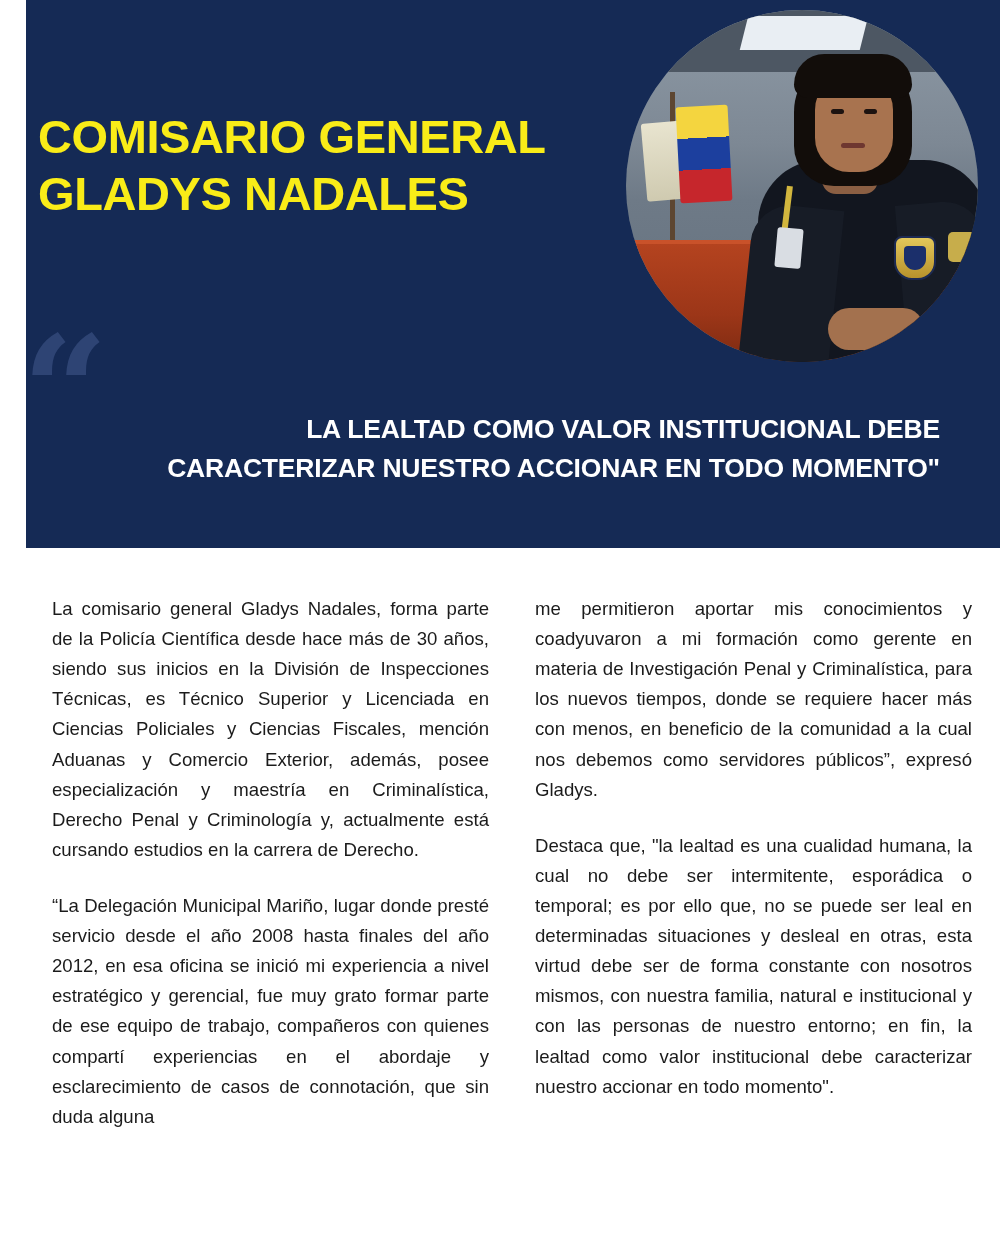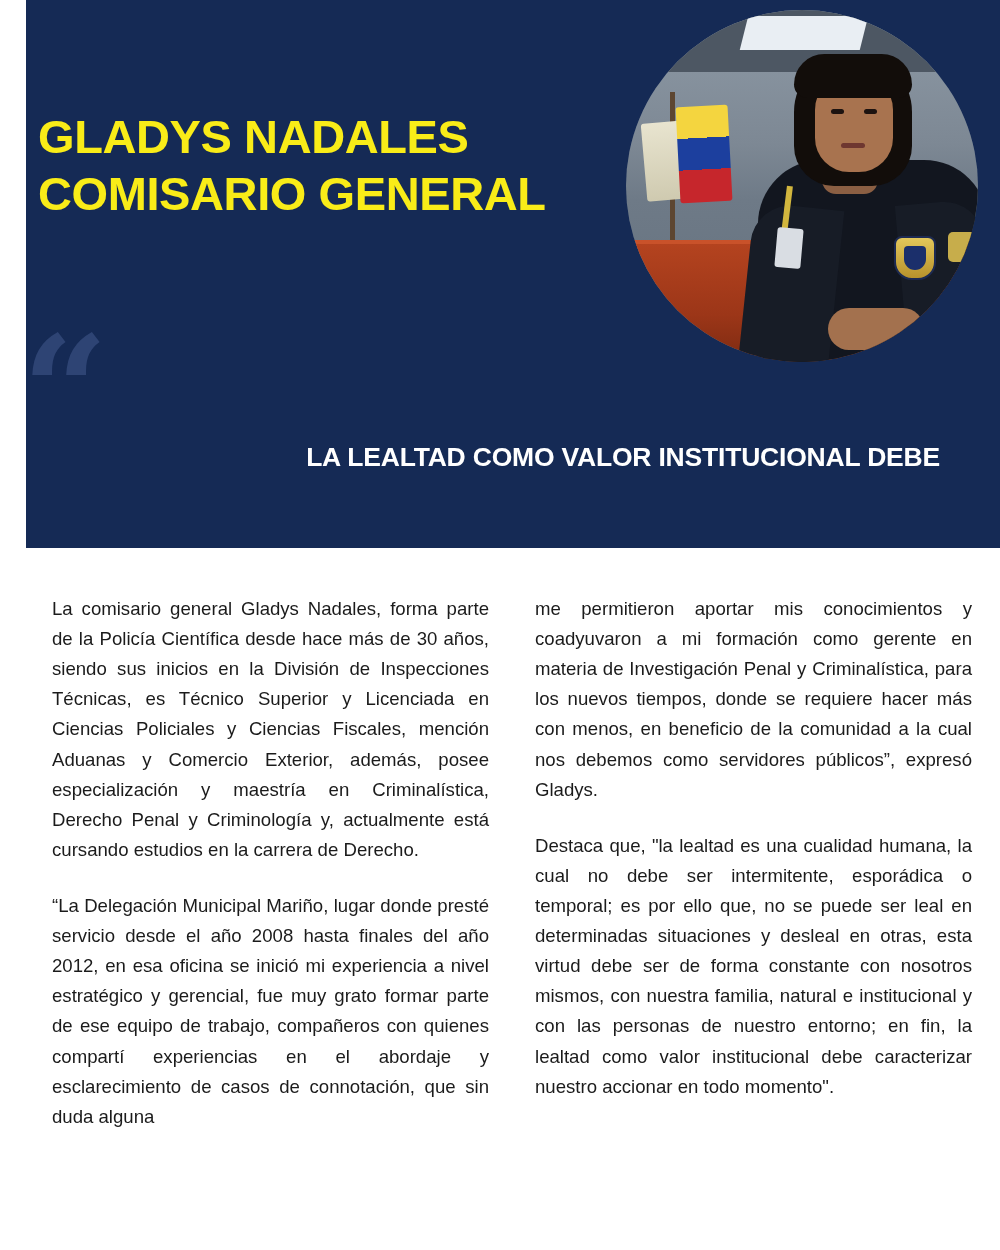--- a/index.html
+++ b/index.html
@@ -162,21 +162,20 @@
     position: absolute;
     right: 60px;
     top: 410px;
     width: 800px;
     text-align: right;
     color: #ffffff;
     font-weight: bold;
     font-size: 26.5px;
     line-height: 1.46;
     letter-spacing: -0.2px;
-    margin-top: 28px;
   }
 
   
   .content {
     position: absolute;
     top: 548px; left: 12px;
     width: 1000px;
     height: 702px;
     background: #ffffff;
     padding: 28px 40px 0 40px;
@@ -221,22 +220,22 @@
 </style>
 </head>
 <body>
 
 <div class="page">
 
   <section class="hero">
     <div class="hero-left-bar"></div>
 
     <div class="headline">
+      <div class="headline-line">COMISARIO GENERAL</div>
       <div class="headline-line">GLADYS NADALES</div>
-      <div class="headline-line">COMISARIO GENERAL</div>
     </div>
 
     <div class="portrait">
       <div class="ph-wall"></div>
       <div class="ph-ceiling"></div>
       <div class="ph-light"></div>
       <div class="ph-pole"></div>
       <div class="ph-flag1"></div>
       <div class="ph-flag2"></div>
       <div class="ph-desk-edge"></div>
@@ -257,20 +256,21 @@
       <div class="ph-eye-l"></div>
       <div class="ph-eye-r"></div>
       <div class="ph-mouth"></div>
       <div class="ph-hands"></div>
     </div>
 
     <div class="quote-mark">“</div>
 
     <div class="quote-text">
       <div>LA LEALTAD COMO VALOR INSTITUCIONAL DEBE</div>
+      <div>CARACTERIZAR NUESTRO ACCIONAR EN TODO MOMENTO"</div>
     </div>
   </section>
 
   <section class="content">
     <div class="columns">
       <div class="col">
         <p>La comisario general Gladys Nadales, forma parte de la Policía Científica desde hace más de 30 años, siendo sus inicios en la División de Inspecciones Técnicas, es Técnico Superior y Licenciada en Ciencias Policiales y Ciencias Fiscales, mención Aduanas y Comercio Exterior, además, posee especialización y maestría en Criminalística, Derecho Penal y Criminología y, actualmente está cursando estudios en la carrera de Derecho.</p>
         <p>“La Delegación Municipal Mariño, lugar donde presté servicio desde el año 2008 hasta finales del año 2012, en esa oficina se inició mi experiencia a nivel estratégico y gerencial, fue muy grato formar parte de ese equipo de trabajo, compañeros con quienes compartí experiencias en el abordaje y esclarecimiento de casos de connotación, que sin duda alguna</p>
       </div>
       <div class="col">

